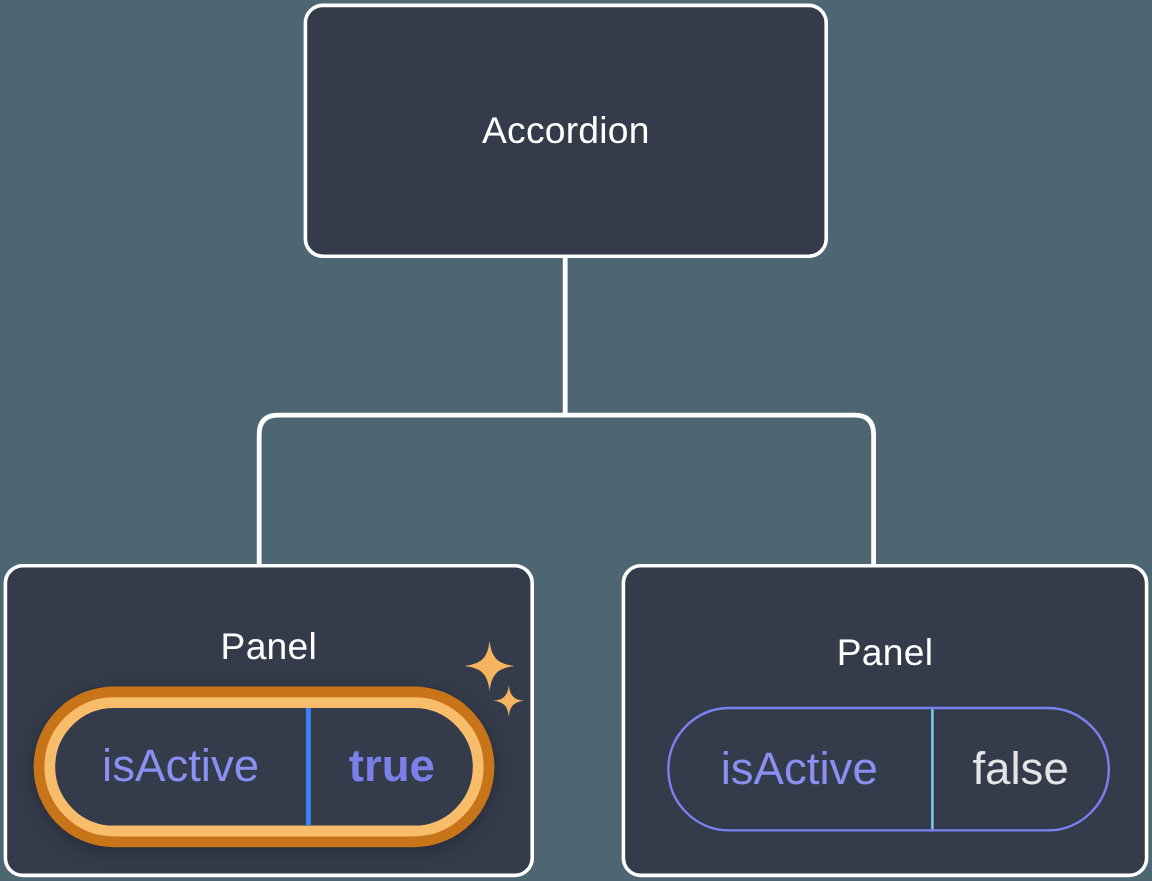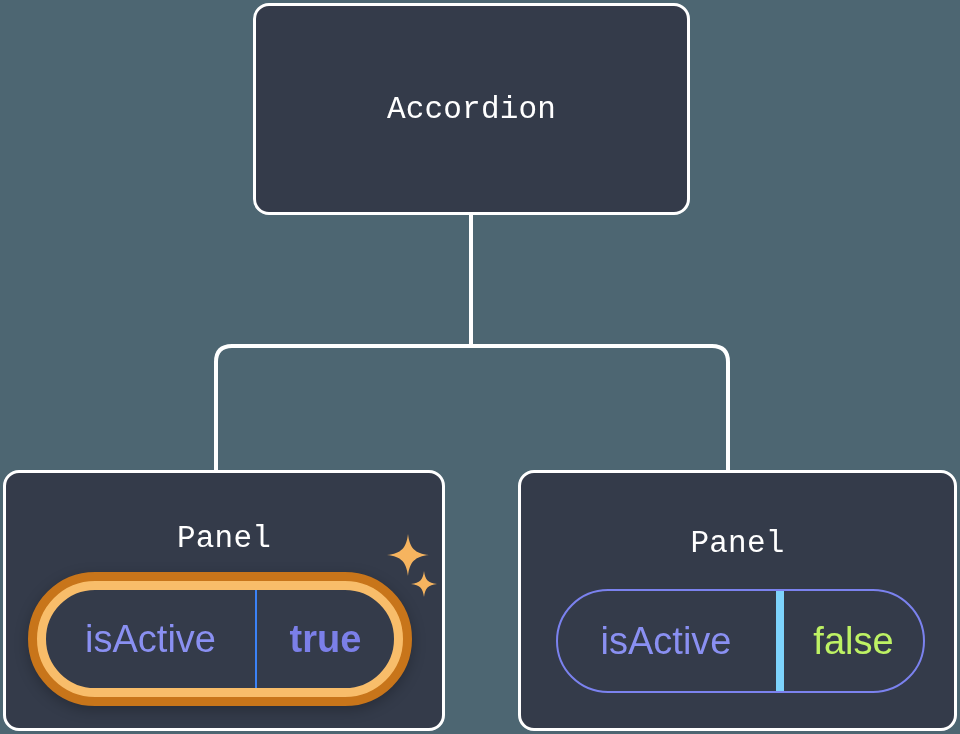--- a/index.html
+++ b/index.html
@@ -40,21 +40,20 @@
     z-index: 2;
   }
 
   .node-title {
     color: #ffffff;
     font-size: 31px;
     font-weight: 400;
     letter-spacing: 0.2px;
     text-align: center;
     white-space: nowrap;
-    font-family: Liberation Mono, monospace;
   }
 
   
   #node-accordion {
     left: 253px;
     top: 3px;
     width: 437px;
     height: 212px;
     display: flex;
     align-items: center;
@@ -110,23 +109,23 @@
   
   .pill-plain {
     border: 2px solid #7b82ef;
   }
   .pill-plain .pill-key {
     color: #8a90f2;
     flex: 0 0 218px;
     padding-right: 2px;
   }
   .pill-plain .pill-val {
-    color: #bef264;
+    color: #e5e5e5;
     flex: 1 1 auto;
-    border-left: 8px solid #7dd3fc;
+    border-left: 2px solid #7dd3fc;
   }
 
   
   .pill-highlight {
     border: 9px solid #c8751a;
     box-shadow: 0 0 0 0px #c8751a, 0 4px 14px rgba(0,0,0,0.25);
     background: #c8751a;
     padding: 0;
   }
   .pill-highlight .ring-inner {
@@ -141,21 +140,21 @@
     overflow: hidden;
   }
   .pill-highlight .pill-key {
     color: #8a90f2;
     flex: 0 0 209px;
   }
   .pill-highlight .pill-val {
     color: #7b7fe8;
     font-weight: 700;
     flex: 1 1 auto;
-    border-left: 2px solid #3b82f6;
+    border-left: 4px solid #3b82f6;
   }
 
   #pill-left {
     left: 28px;
     top: 572px;
     width: 384px;
     height: 134px;
     z-index: 3;
   }
   #pill-right {

